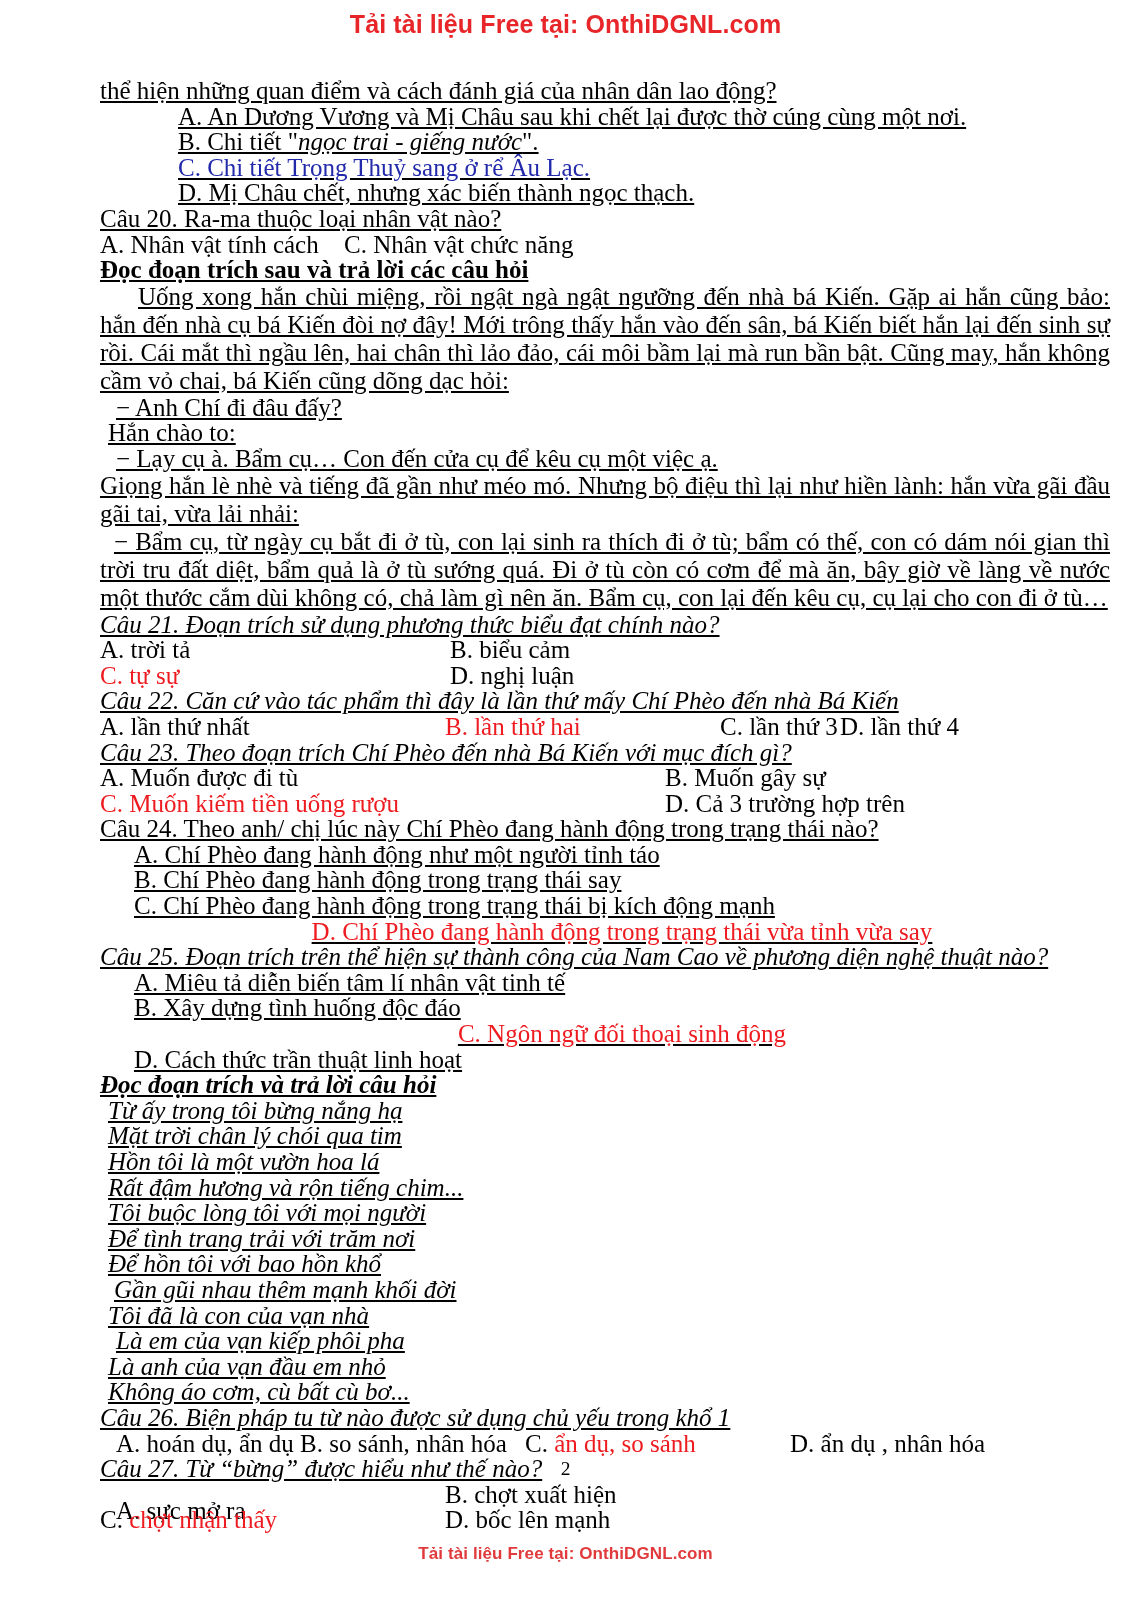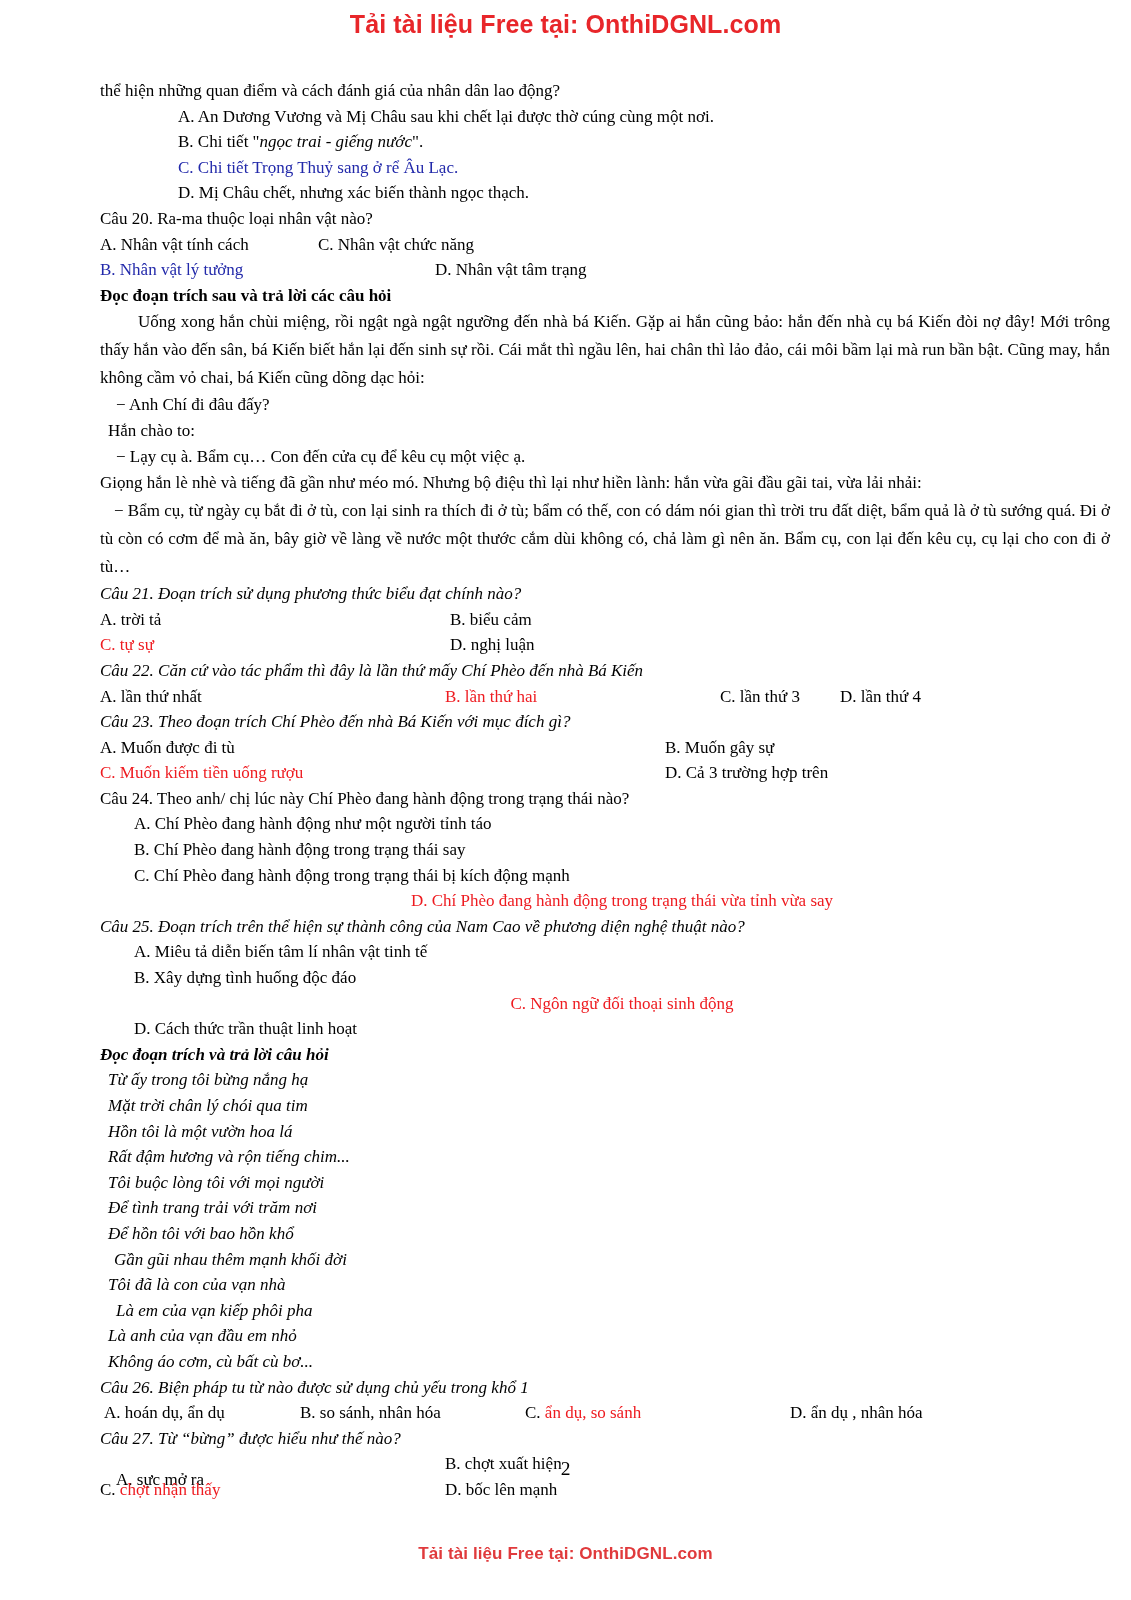--- a/index.html
+++ b/index.html
@@ -44,22 +44,23 @@
     font-size: 17px;
     color: #e03a3c;
   }
 
   
   .content {
     position: absolute;
     left: 100px;
     top: 78px;
     width: 1010px;
-    font-size: 17px;
+    font-size: 25px;
     line-height: 25.6px;
+    text-decoration: underline;
   }
 
   .line {
     white-space: nowrap;
     position: relative;
     height: 25.6px;
   }
 
   .para {
     text-align: justify;
@@ -111,25 +112,21 @@
     <div class="line indent-a"><span>B. Chi tiết "</span><span class="i">ngọc trai - giếng nước</span><span>".</span></div>
 
     <div class="line indent-a blue">C. Chi tiết Trọng Thuỷ sang ở rể Âu Lạc.</div>
 
     <div class="line indent-a">D. Mị Châu chết, nhưng xác biến thành ngọc thạch.</div>
 
     <div class="line">Câu 20. Ra-ma thuộc loại nhân vật nào?</div>
 
     <div class="opt-row">
       <span class="opt" style="left:0px;">A. Nhân vật tính cách</span>
-      <span class="opt" style="left:218px;">C. Nhân vật chức năng</span>
-    </div>
-    <div class="opt-row">
-      <span class="opt blue" style="left:0px;">B. Nhân vật lý tưởng</span>
-      <span class="opt" style="left:335px;">D. Nhân vật tâm trạng</span>
+      <span class="opt" style="left:244px;">C. Nhân vật chức năng</span>
     </div>
 
     <div class="line b">Đọc đoạn trích sau và trả lời các câu hỏi</div>
     <div class="para">Uống xong hắn chùi miệng, rồi ngật ngà ngật ngưỡng đến nhà bá Kiến. Gặp ai hắn cũng bảo: hắn đến nhà cụ bá Kiến đòi nợ đây! Mới trông thấy hắn vào đến sân, bá Kiến biết hắn lại đến sinh sự rồi. Cái mắt thì ngầu lên, hai chân thì lảo đảo, cái môi bầm lại mà run bần bật. Cũng may, hắn không cầm vỏ chai, bá Kiến cũng dõng dạc hỏi:</div>
     <div class="line indent-b">− Anh Chí đi đâu đấy?</div>
     <div class="line indent-d">Hắn chào to:</div>
     <div class="line indent-b">− Lạy cụ à. Bẩm cụ… Con đến cửa cụ để kêu cụ một việc ạ.</div>
     <div class="para noindent">Giọng hắn lè nhè và tiếng đã gần như méo mó. Nhưng bộ điệu thì lại như hiền lành: hắn vừa gãi đầu gãi tai, vừa lải nhải:</div>
     <div class="para" style="text-indent:14px;">− Bẩm cụ, từ ngày cụ bắt đi ở tù, con lại sinh ra thích đi ở tù; bẩm có thế, con có dám nói gian thì trời tru đất diệt, bẩm quả là ở tù sướng quá. Đi ở tù còn có cơm để mà ăn, bây giờ về làng về nước một thước cắm dùi không có, chả làm gì nên ăn. Bẩm cụ, con lại đến kêu cụ, cụ lại cho con đi ở tù…</div>
 
@@ -182,21 +179,21 @@
     <div class="line i indent-d">Để tình trang trải với trăm nơi</div>
     <div class="line i indent-d">Để hồn tôi với bao hồn khổ</div>
     <div class="line i" style="padding-left:14px;">Gần gũi nhau thêm mạnh khối đời</div>
     <div class="line i indent-d">Tôi đã là con của vạn nhà</div>
     <div class="line i" style="padding-left:16px;">Là em của vạn kiếp phôi pha</div>
     <div class="line i indent-d">Là anh của vạn đầu em nhỏ</div>
     <div class="line i indent-d">Không áo cơm, cù bất cù bơ...</div>
 
     <div class="line i">Câu 26. Biện pháp tu từ nào được sử dụng chủ yếu trong khổ 1</div>
     <div class="opt-row">
-      <span class="opt" style="left:4px;">A. hoán dụ, ẩn dụ</span>
+      <span class="opt" style="left:16px;">A. hoán dụ, ẩn dụ</span>
       <span class="opt" style="left:200px;">B. so sánh, nhân hóa</span>
       <span class="opt" style="left:425px;"><span>C. </span><span class="red">ẩn dụ, so sánh</span></span>
       <span class="opt" style="left:690px;">D. ẩn dụ , nhân hóa</span>
     </div>
 
     <div class="line i">Câu 27. Từ “bừng” được hiểu như thế nào?</div>
     <div class="opt-row">
       <span class="opt" style="left:16px;margin-top:16px;">A. sực mở ra</span>
       <span class="opt" style="left:345px;">B. chợt xuất hiện</span>
     </div>

